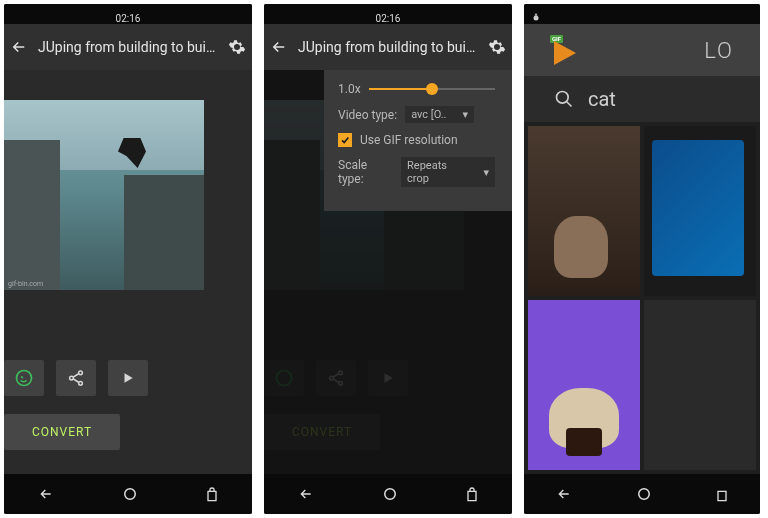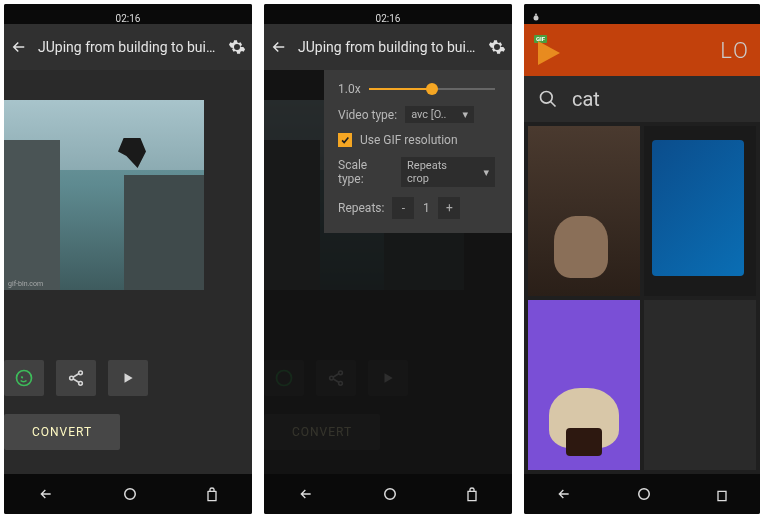--- a/index.html
+++ b/index.html
@@ -120,21 +120,21 @@
     display: flex;
     align-items: center;
     justify-content: center;
     border-radius: 2px;
   }
   .convert-btn {
     margin-top: 18px;
     width: 116px;
     height: 36px;
     background: #474747;
-    color: #fef9c3;
+    color: #bef264;
     font-size: 12px;
     letter-spacing: 1px;
     display: flex;
     align-items: center;
     justify-content: center;
     border-radius: 2px;
   }
   .nav-bar {
     height: 40px;
     background: #0a0a0a;
@@ -226,24 +226,24 @@
     font-size: 12px;
   }
   .stepper .step-val {
     width: 24px;
     text-align: center;
     font-size: 12px;
   }
   
   .brand-bar {
     height: 52px;
-    background: #c2410c;
-    display: flex;
-    align-items: center;
-    padding: 0 10px;
+    background: #404040;
+    display: flex;
+    align-items: center;
+    padding: 0 26px;
     gap: 10px;
   }
   .brand-icon {
     width: 30px;
     height: 30px;
     position: relative;
   }
   .brand-icon .gif-tag {
     position: absolute;
     top: 0;
@@ -270,21 +270,21 @@
     color: #ccc;
     font-size: 22px;
     font-weight: 300;
     letter-spacing: 2px;
   }
   .search-bar {
     height: 46px;
     background: #2b2b2b;
     display: flex;
     align-items: center;
-    padding: 0 14px;
+    padding: 0 30px;
     gap: 14px;
     color: #d0d0d0;
     font-size: 20px;
   }
   .thumb-grid {
     background: #1f1f1f;
     display: grid;
     grid-template-columns: 1fr 1fr;
     gap: 4px;
     padding: 4px;
@@ -523,28 +523,20 @@
       </div>
       <span>Use GIF resolution</span>
     </div>
     <div class="settings-row">
       <span>Scale type:</span>
       <div class="dropdown" style="min-width:84px">
         <span>Repeats crop</span>
         <span>▾</span>
       </div>
     </div>
-    <div class="settings-row" style="margin-bottom:0">
-      <span>Repeats:</span>
-      <div class="stepper">
-        <div class="step-btn">-</div>
-        <div class="step-val">1</div>
-        <div class="step-btn">+</div>
-      </div>
-    </div>
   </div>
   <div class="nav-bar">
     <span>
         <svg width="20" height="16" viewBox="0 0 24 24" fill="none" stroke="#ddd" stroke-width="2">
           <path d="M19 12H5 M11 6 L5 12 L11 18"></path>
         </svg>
       </span>
     <span>
         <svg width="18" height="18" viewBox="0 0 24 24" fill="none" stroke="#ddd" stroke-width="2">
           <circle cx="12" cy="12" r="7"></circle>

